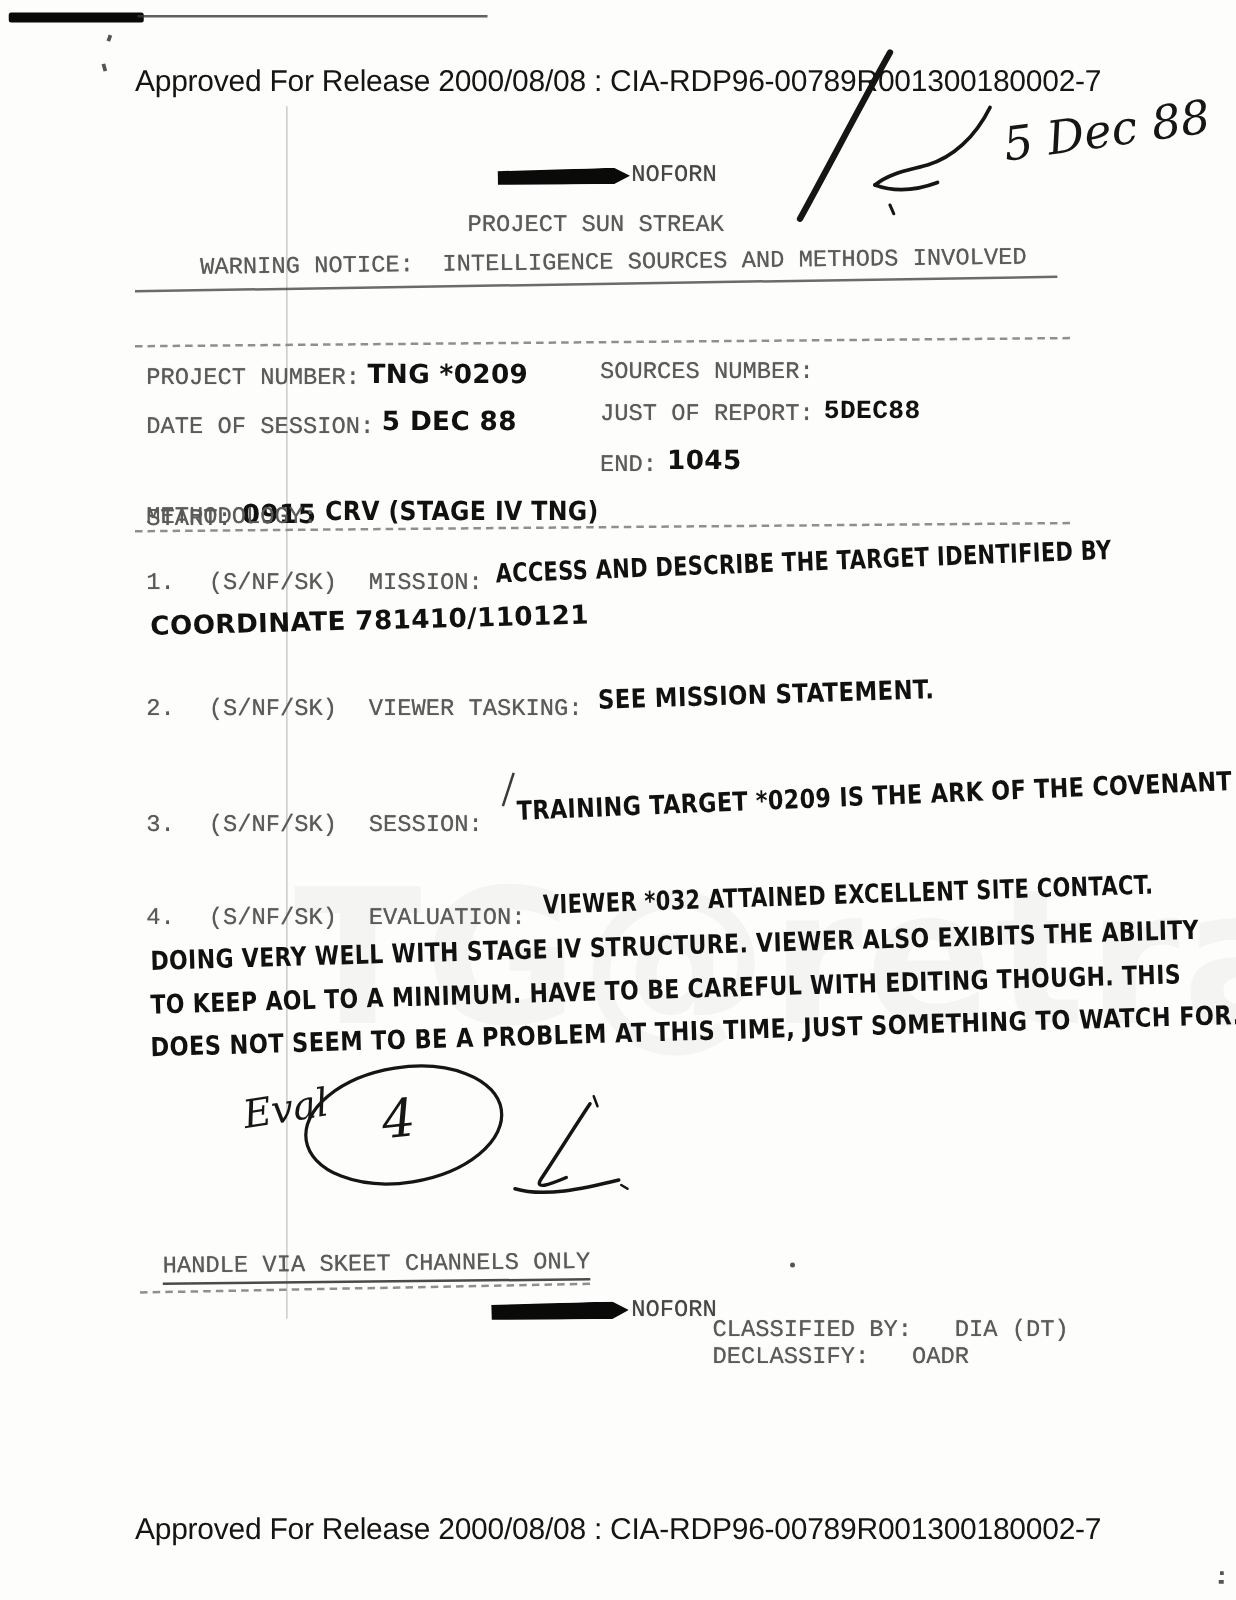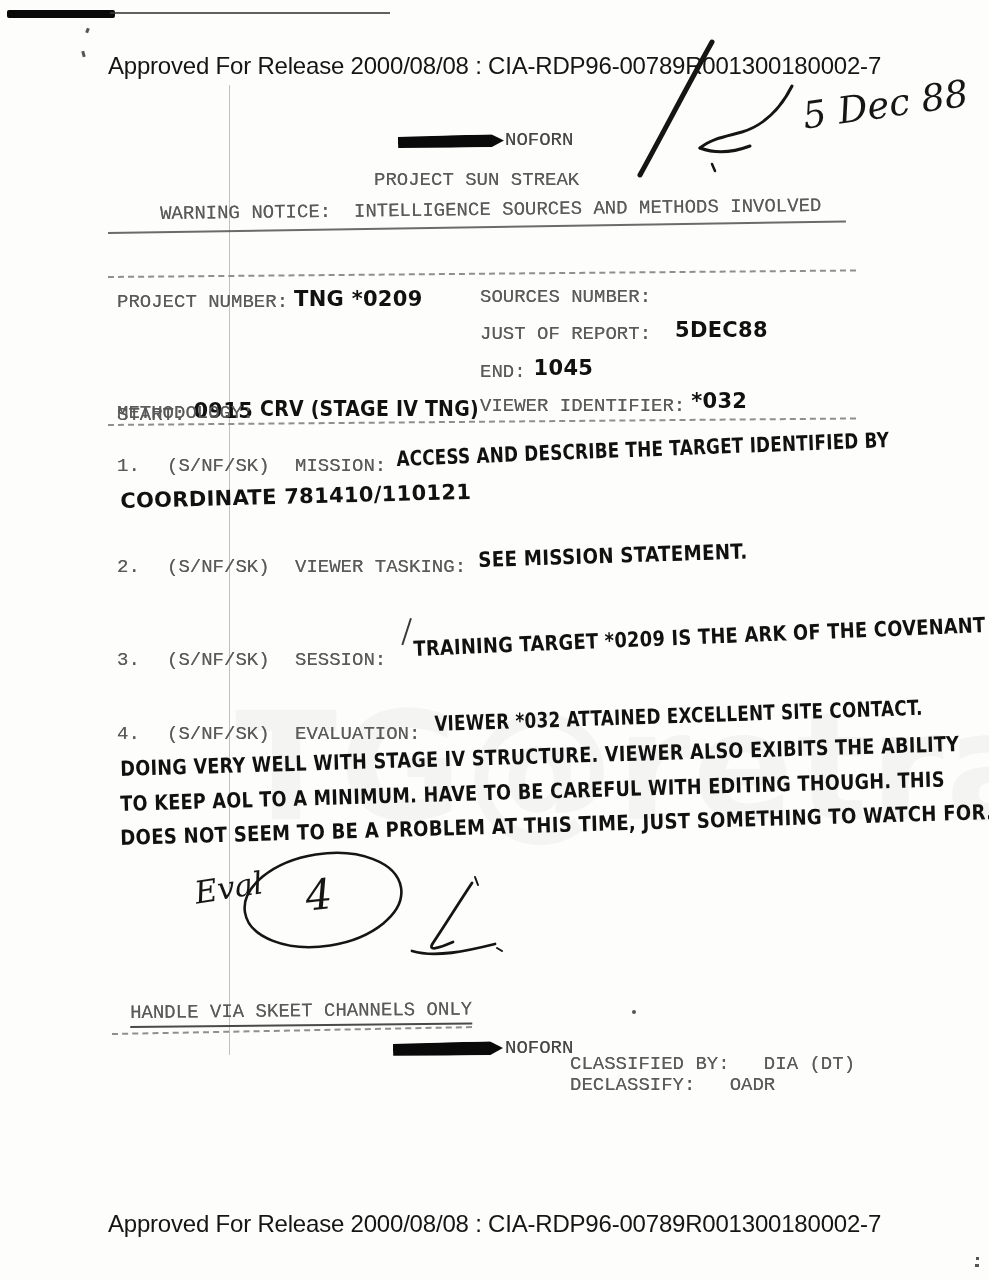--- a/index.html
+++ b/index.html
@@ -65,36 +65,36 @@
 
   <div class="abs dash" style="left:108px;top:276px;width:748px;transform:rotate(-0.5deg);"></div>
 
   <div class="abs" style="left:117px;top:288px;text-align:right;">
     <span class="typed dim t">PROJECT NUMBER:</span><span class="hw t" style="display:inline-block;margin-left:6px;transform:translateY(-1px);">TNG *0209</span>
   </div>
   <div class="abs" style="left:480px;top:283px;">
     <span class="typed dim t">SOURCES NUMBER:</span><span class="hw t" style="margin-left:6px;"></span>
   </div>
 
+  <div class="abs" style="left:117px;top:327px;">
+    <span class="typed dim t">DATE OF SESSION:</span><span class="hw t" style="display:inline-block;margin-left:6px;transform:translateY(-2px);">5 DEC 88</span>
+  </div>
   <div class="abs" style="left:480px;top:320px;">
-    <span class="typed dim t">JUST OF REPORT:</span><span class="hw t" style="display:inline-block;margin-left:24px;transform:translateY(-2px);">5DEC88</span>
+    <span class="typed dim t">JUST OF REPORT:</span><span class="hw t" style="display:inline-block;margin-left:8px;transform:translateY(-2px);font-family:Liberation Mono, monospace;">5DEC88</span>
   </div>
 
   <div class="abs" style="left:117px;top:365px;margin-top:36px;">
     <span class="typed dim t">START:</span><span class="hw t" style="display:inline-block;margin-left:8px;transform:translateY(-2px);">0915</span>
   </div>
   <div class="abs" style="left:480px;top:358px;">
     <span class="typed dim t">END:</span><span class="hw t" style="display:inline-block;margin-left:8px;transform:translateY(-2px);">1045</span>
   </div>
 
   <div class="abs" style="left:117px;top:399px;">
     <span class="typed dim t">METHODOLOGY:</span><span class="hw t" style="display:inline-block;margin-left:6px;transform:translateY(-2px) scaleX(.9);">CRV (STAGE IV TNG)</span>
-  </div>
-  <div class="abs" style="left:480px;top:392px;">
-    <span class="typed dim t">VIEWER IDENTIFIER:</span><span class="hw t" style="display:inline-block;margin-left:6px;transform:translateY(-3px);">*032</span>
   </div>
 
   <div class="abs dash" style="left:108px;top:424px;width:748px;transform:rotate(-0.5deg);"></div>
 
   <div class="abs row" style="left:117px;top:455px;">
     <span class="typed dim t num">1.</span>
     <span class="typed dim t mark">(S/NF/SK)</span>
     <span class="typed dim t">MISSION:</span>
   </div>
   <div class="abs hw t" style="left:396px;top:447px;transform:rotate(-2.2deg) scaleX(.8);">ACCESS AND DESCRIBE THE TARGET IDENTIFIED BY</div>

